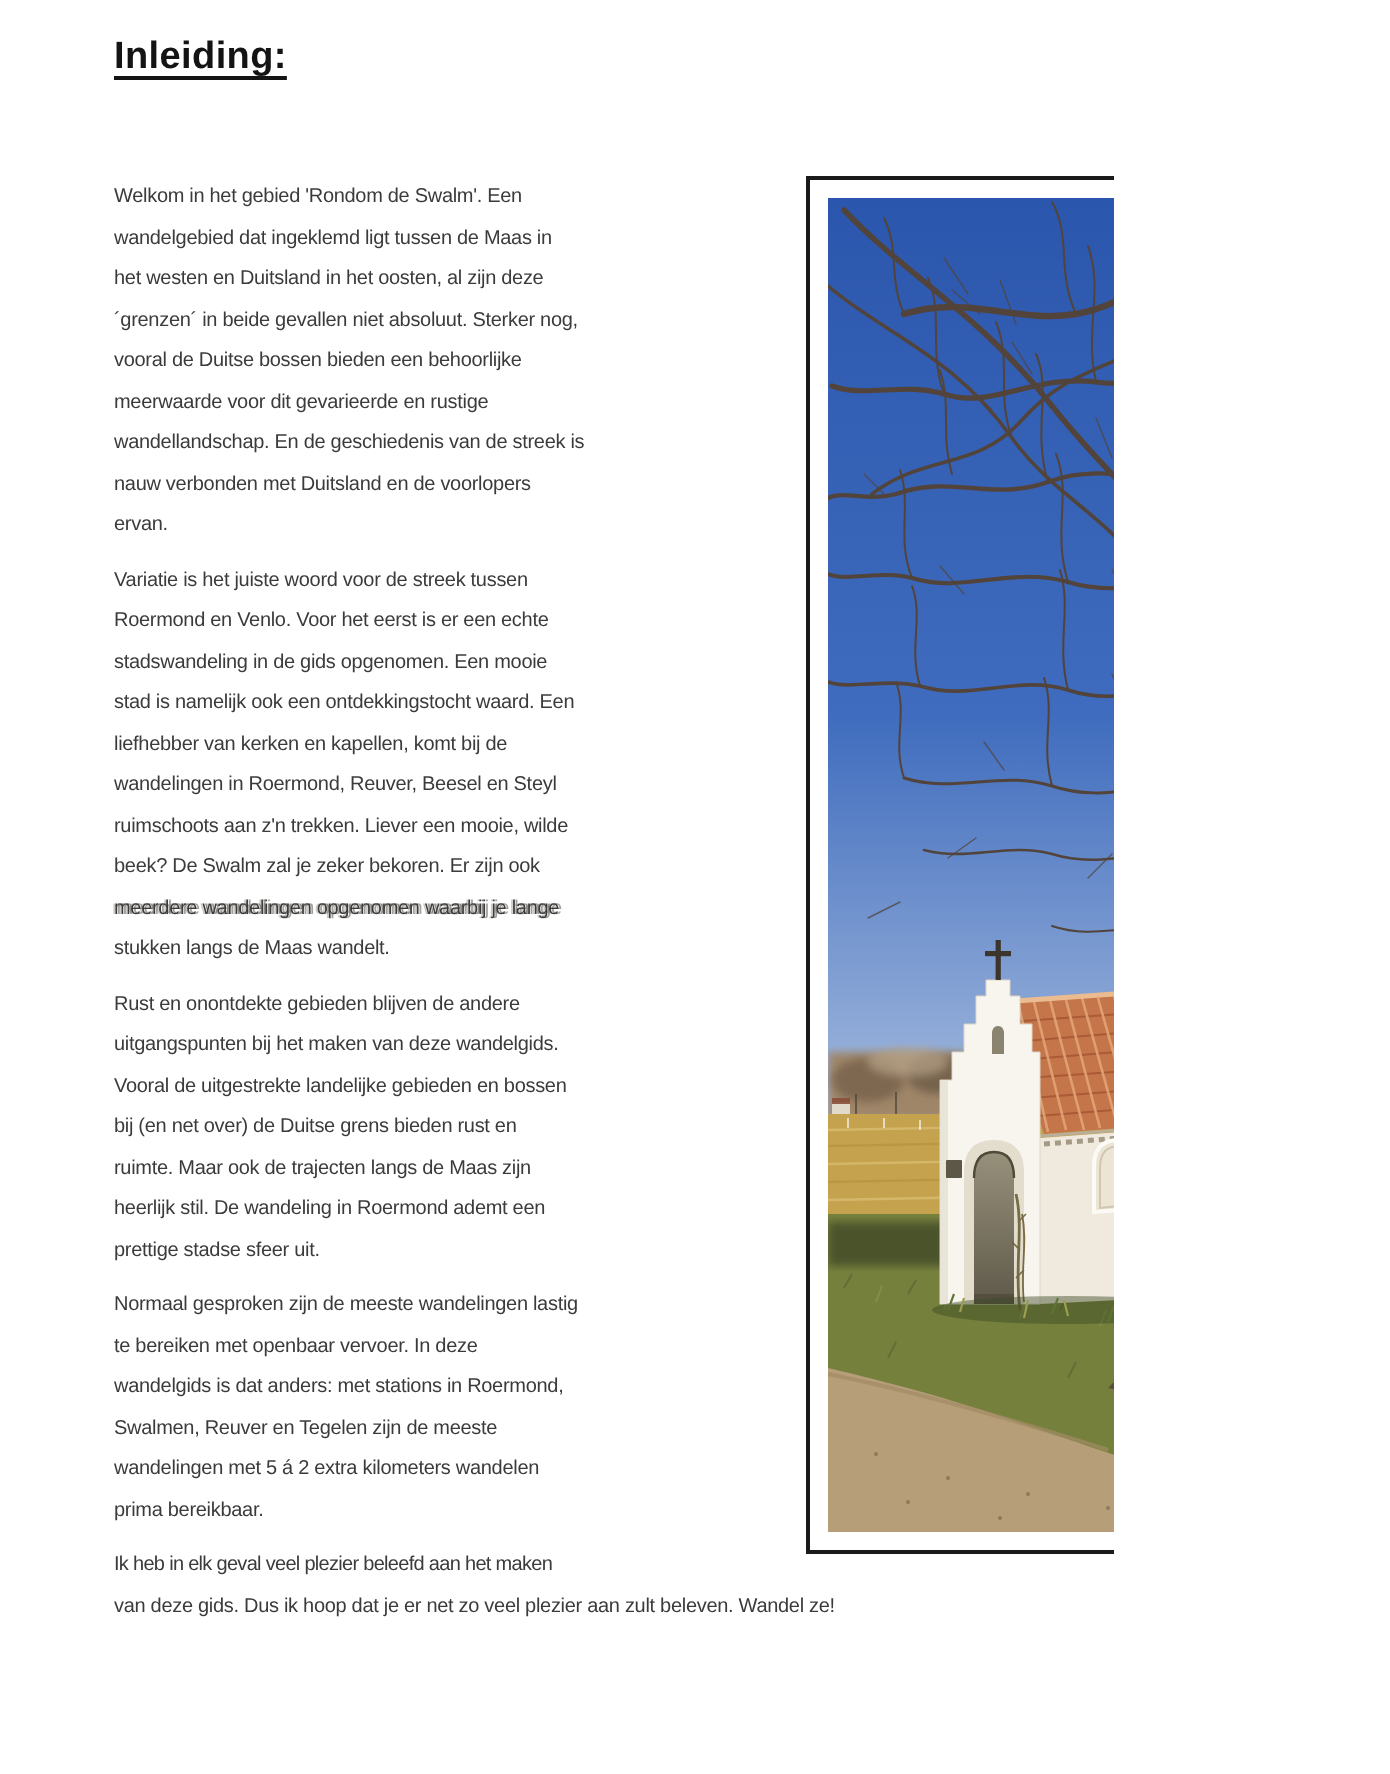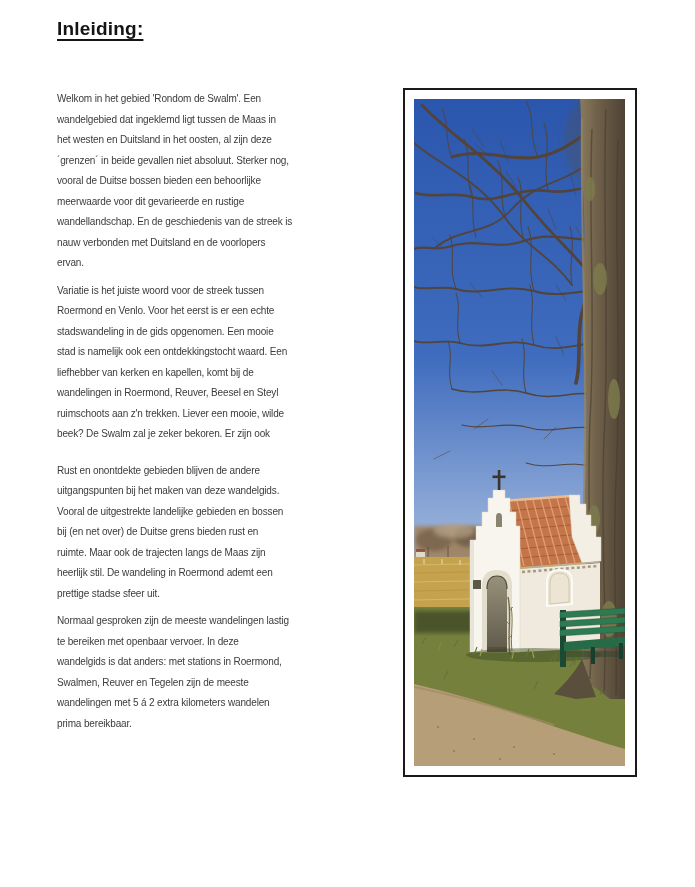--- a/index.html
+++ b/index.html
@@ -1,31 +1,31 @@
 <!DOCTYPE html>
 <html><head>
 <meta charset="utf-8">
 <style>
   html,body { margin:0; padding:0; background:#ffffff; }
   .page {
-    position:relative; width:695px; height:887px; background:#ffffff;
+    position:relative; width:557px; height:887px; background:#ffffff;
     font-family:"Liberation Sans", sans-serif; overflow:hidden;
   }
   .title {
     position:absolute; left:57px; top:18px; margin:0;
     font-size:19px; font-weight:bold; color:#141414;
     text-decoration:underline; text-decoration-thickness:2px; text-underline-offset:4px;
     letter-spacing:.2px;
   }
   .text-col {
     position:absolute; left:57px; top:89px; width:612px;
     color:#3b3b3b; font-size:10px; line-height:20.5px; letter-spacing:-0.15px;
   }
   .para { margin:0 0 7px 0; white-space:pre-line; }
-  .para.tight { margin-bottom:16px; }
+  .para.tight { margin-bottom:0; }
   .ghost::first-line { text-shadow:1.3px 0 0 rgba(90,82,74,.55), -1px 0 0 rgba(90,82,74,.3); }
   .condensed::first-line { letter-spacing:-0.35px; }
   .photo-frame {
     position:absolute; left:403px; top:88px; width:234px; height:689px;
     margin:0; box-sizing:border-box; border:2px solid #1a1a1a; padding:9px; background:#ffffff;
   }
   .photo-frame svg { display:block; }
 </style>
 </head>
 <body>
@@ -45,33 +45,37 @@
 nauw verbonden met Duitsland en de voorlopers
 ervan.</div>
     <div class="para tight">Variatie is het juiste woord voor de streek tussen
 Roermond en Venlo. Voor het eerst is er een echte
 stadswandeling in de gids opgenomen. Een mooie
 stad is namelijk ook een ontdekkingstocht waard. Een
 liefhebber van kerken en kapellen, komt bij de
 wandelingen in Roermond, Reuver, Beesel en Steyl
 ruimschoots aan z'n trekken. Liever een mooie, wilde
 beek? De Swalm zal je zeker bekoren. Er zijn ook</div>
+    <div class="para ghost">meerdere wandelingen opgenomen waarbij je lange
+stukken langs de Maas wandelt.</div>
     <div class="para">Rust en onontdekte gebieden blijven de andere
 uitgangspunten bij het maken van deze wandelgids.
 Vooral de uitgestrekte landelijke gebieden en bossen
 bij (en net over) de Duitse grens bieden rust en
 ruimte. Maar ook de trajecten langs de Maas zijn
 heerlijk stil. De wandeling in Roermond ademt een
 prettige stadse sfeer uit.</div>
     <div class="para">Normaal gesproken zijn de meeste wandelingen lastig
 te bereiken met openbaar vervoer. In deze
 wandelgids is dat anders: met stations in Roermond,
 Swalmen, Reuver en Tegelen zijn de meeste
 wandelingen met 5 á 2 extra kilometers wandelen
 prima bereikbaar.</div>
+    <div class="para condensed">Ik heb in elk geval veel plezier beleefd aan het maken
+van deze gids. Dus ik hoop dat je er net zo veel plezier aan zult beleven. Wandel ze!</div>
   </div>
 
   <figure class="photo-frame">
     <svg width="211" height="667" viewBox="0 0 211 667" role="img" aria-label="Small white chapel with stepped gables, a red tile roof and a cross, beside a bare tree and a green bench, under a blue sky with farmland behind">
       <defs>
         <linearGradient id="skyGrad" x1="0" y1="0" x2="0" y2="1">
           <stop offset="0" stop-color="#2b56ad"></stop>
           <stop offset="0.55" stop-color="#3f6cbe"></stop>
           <stop offset="1" stop-color="#a9bedf"></stop>
         </linearGradient>

